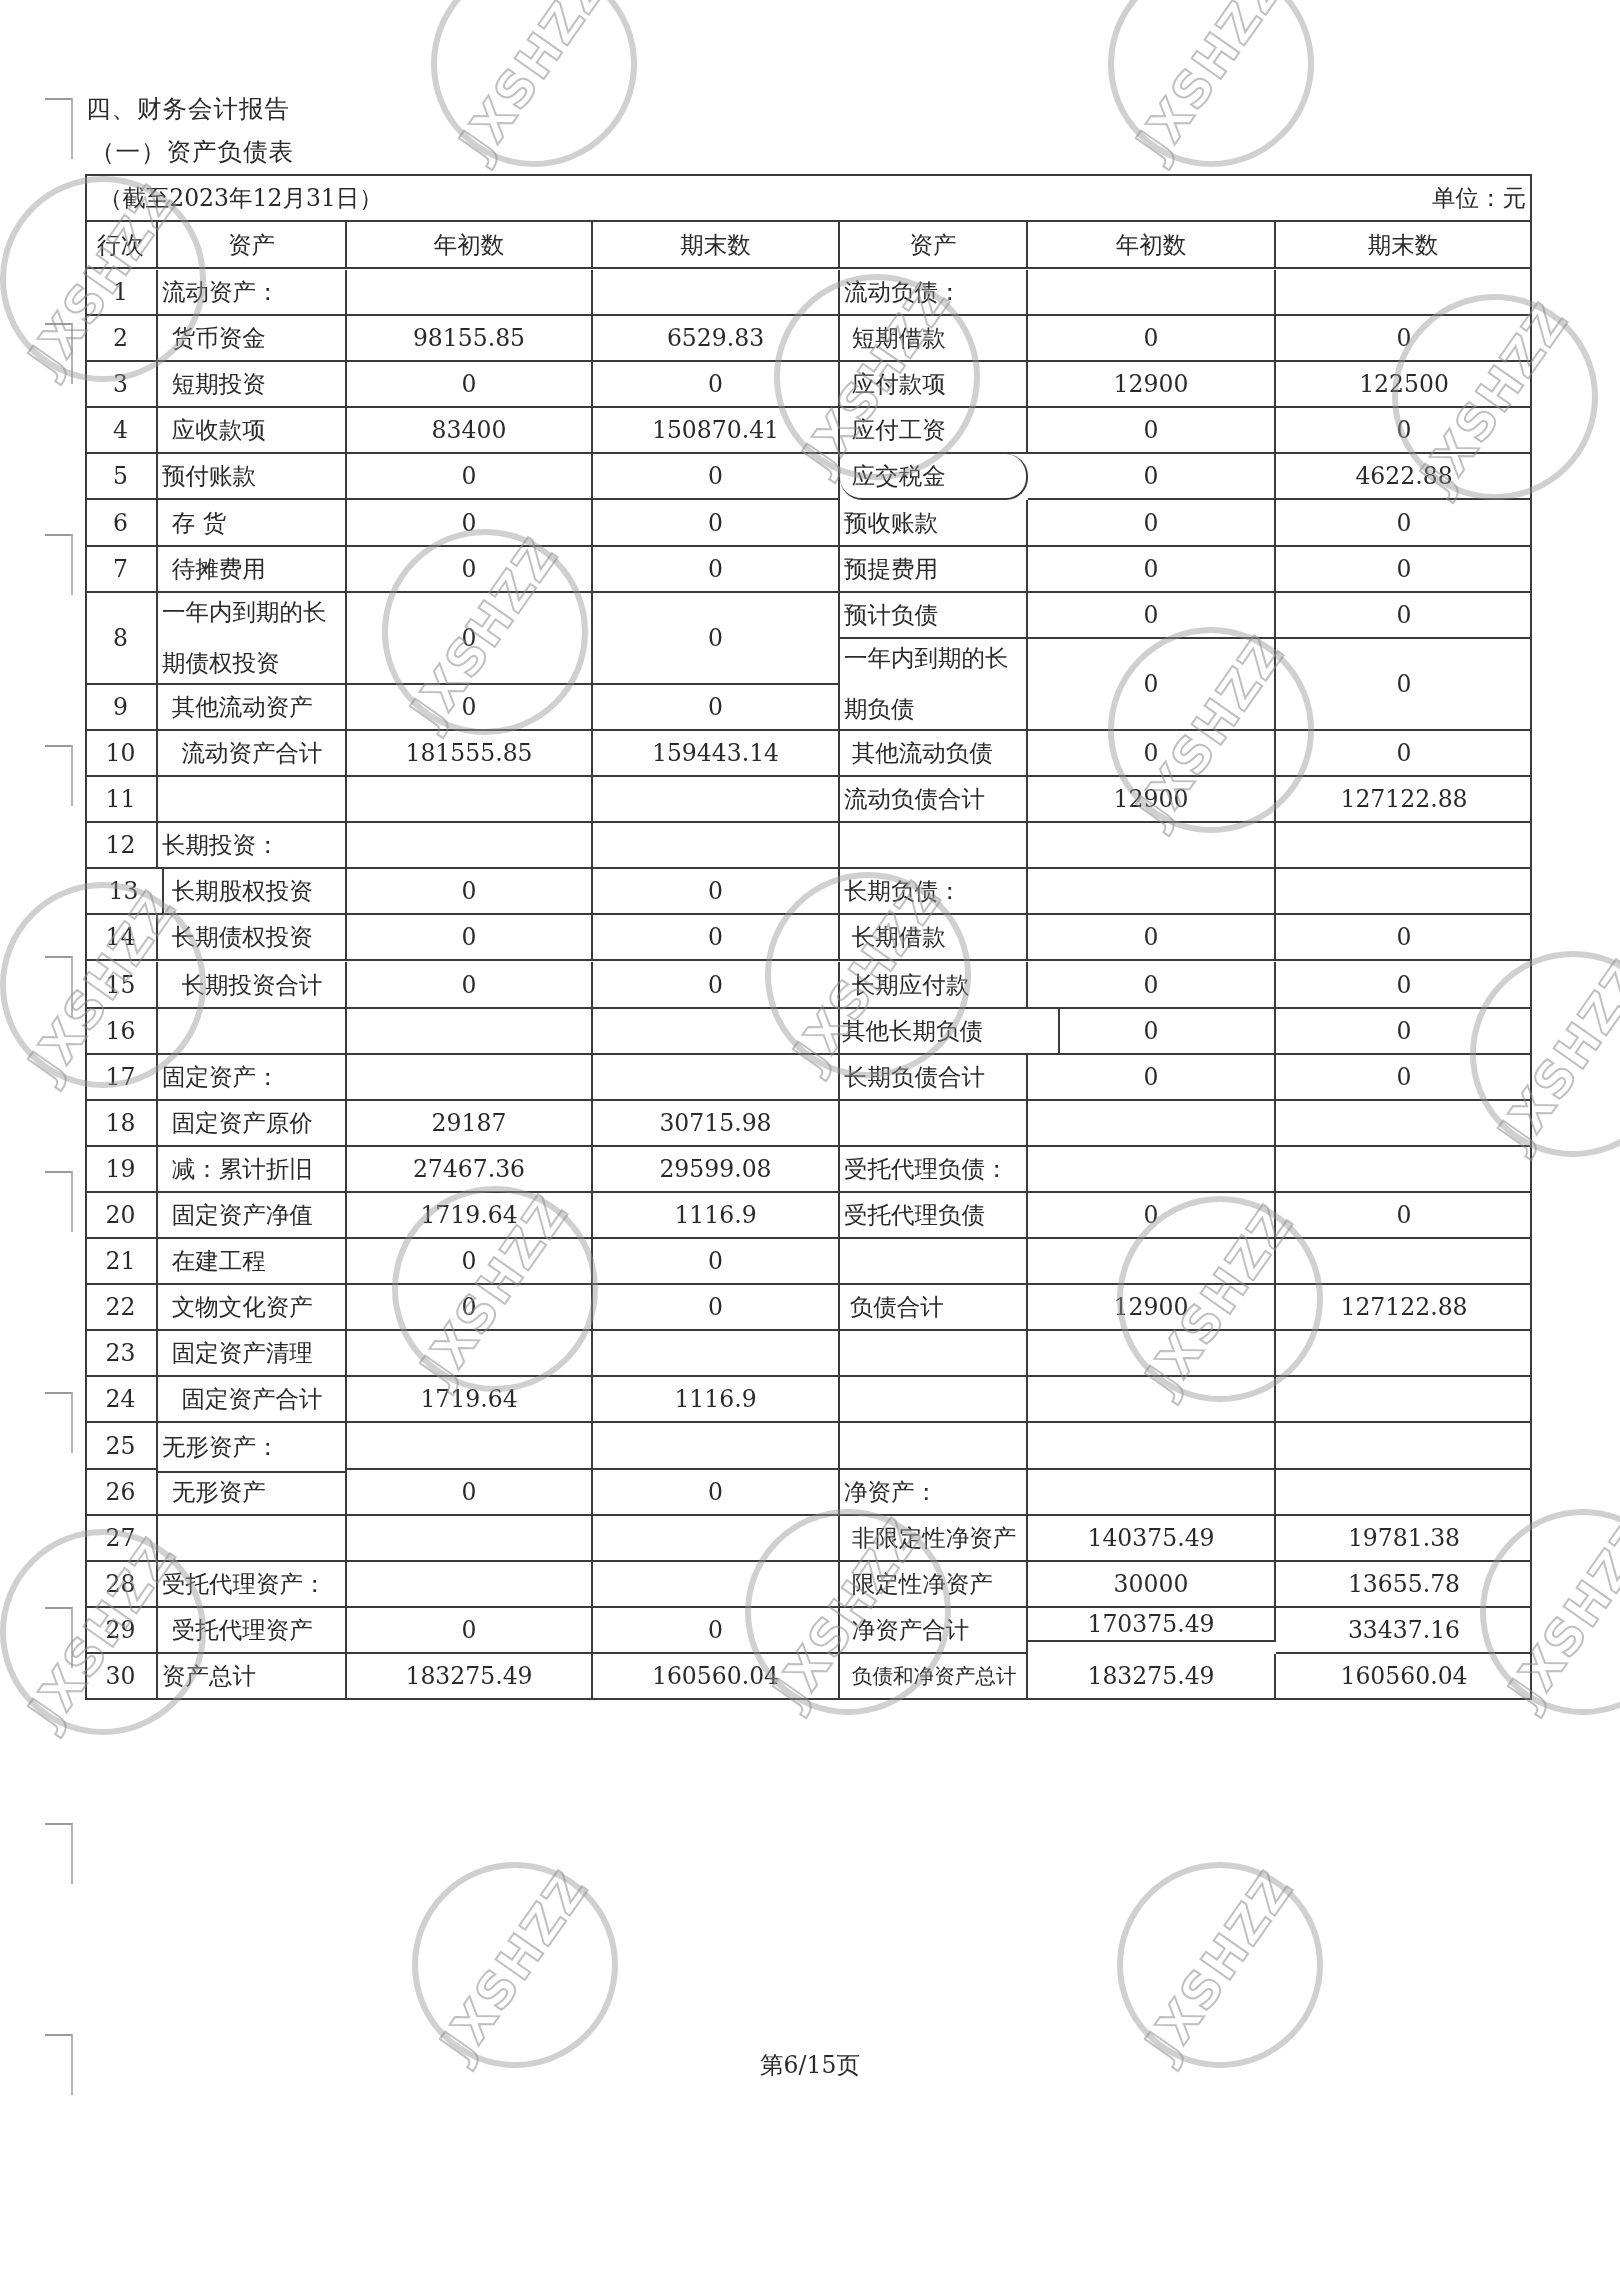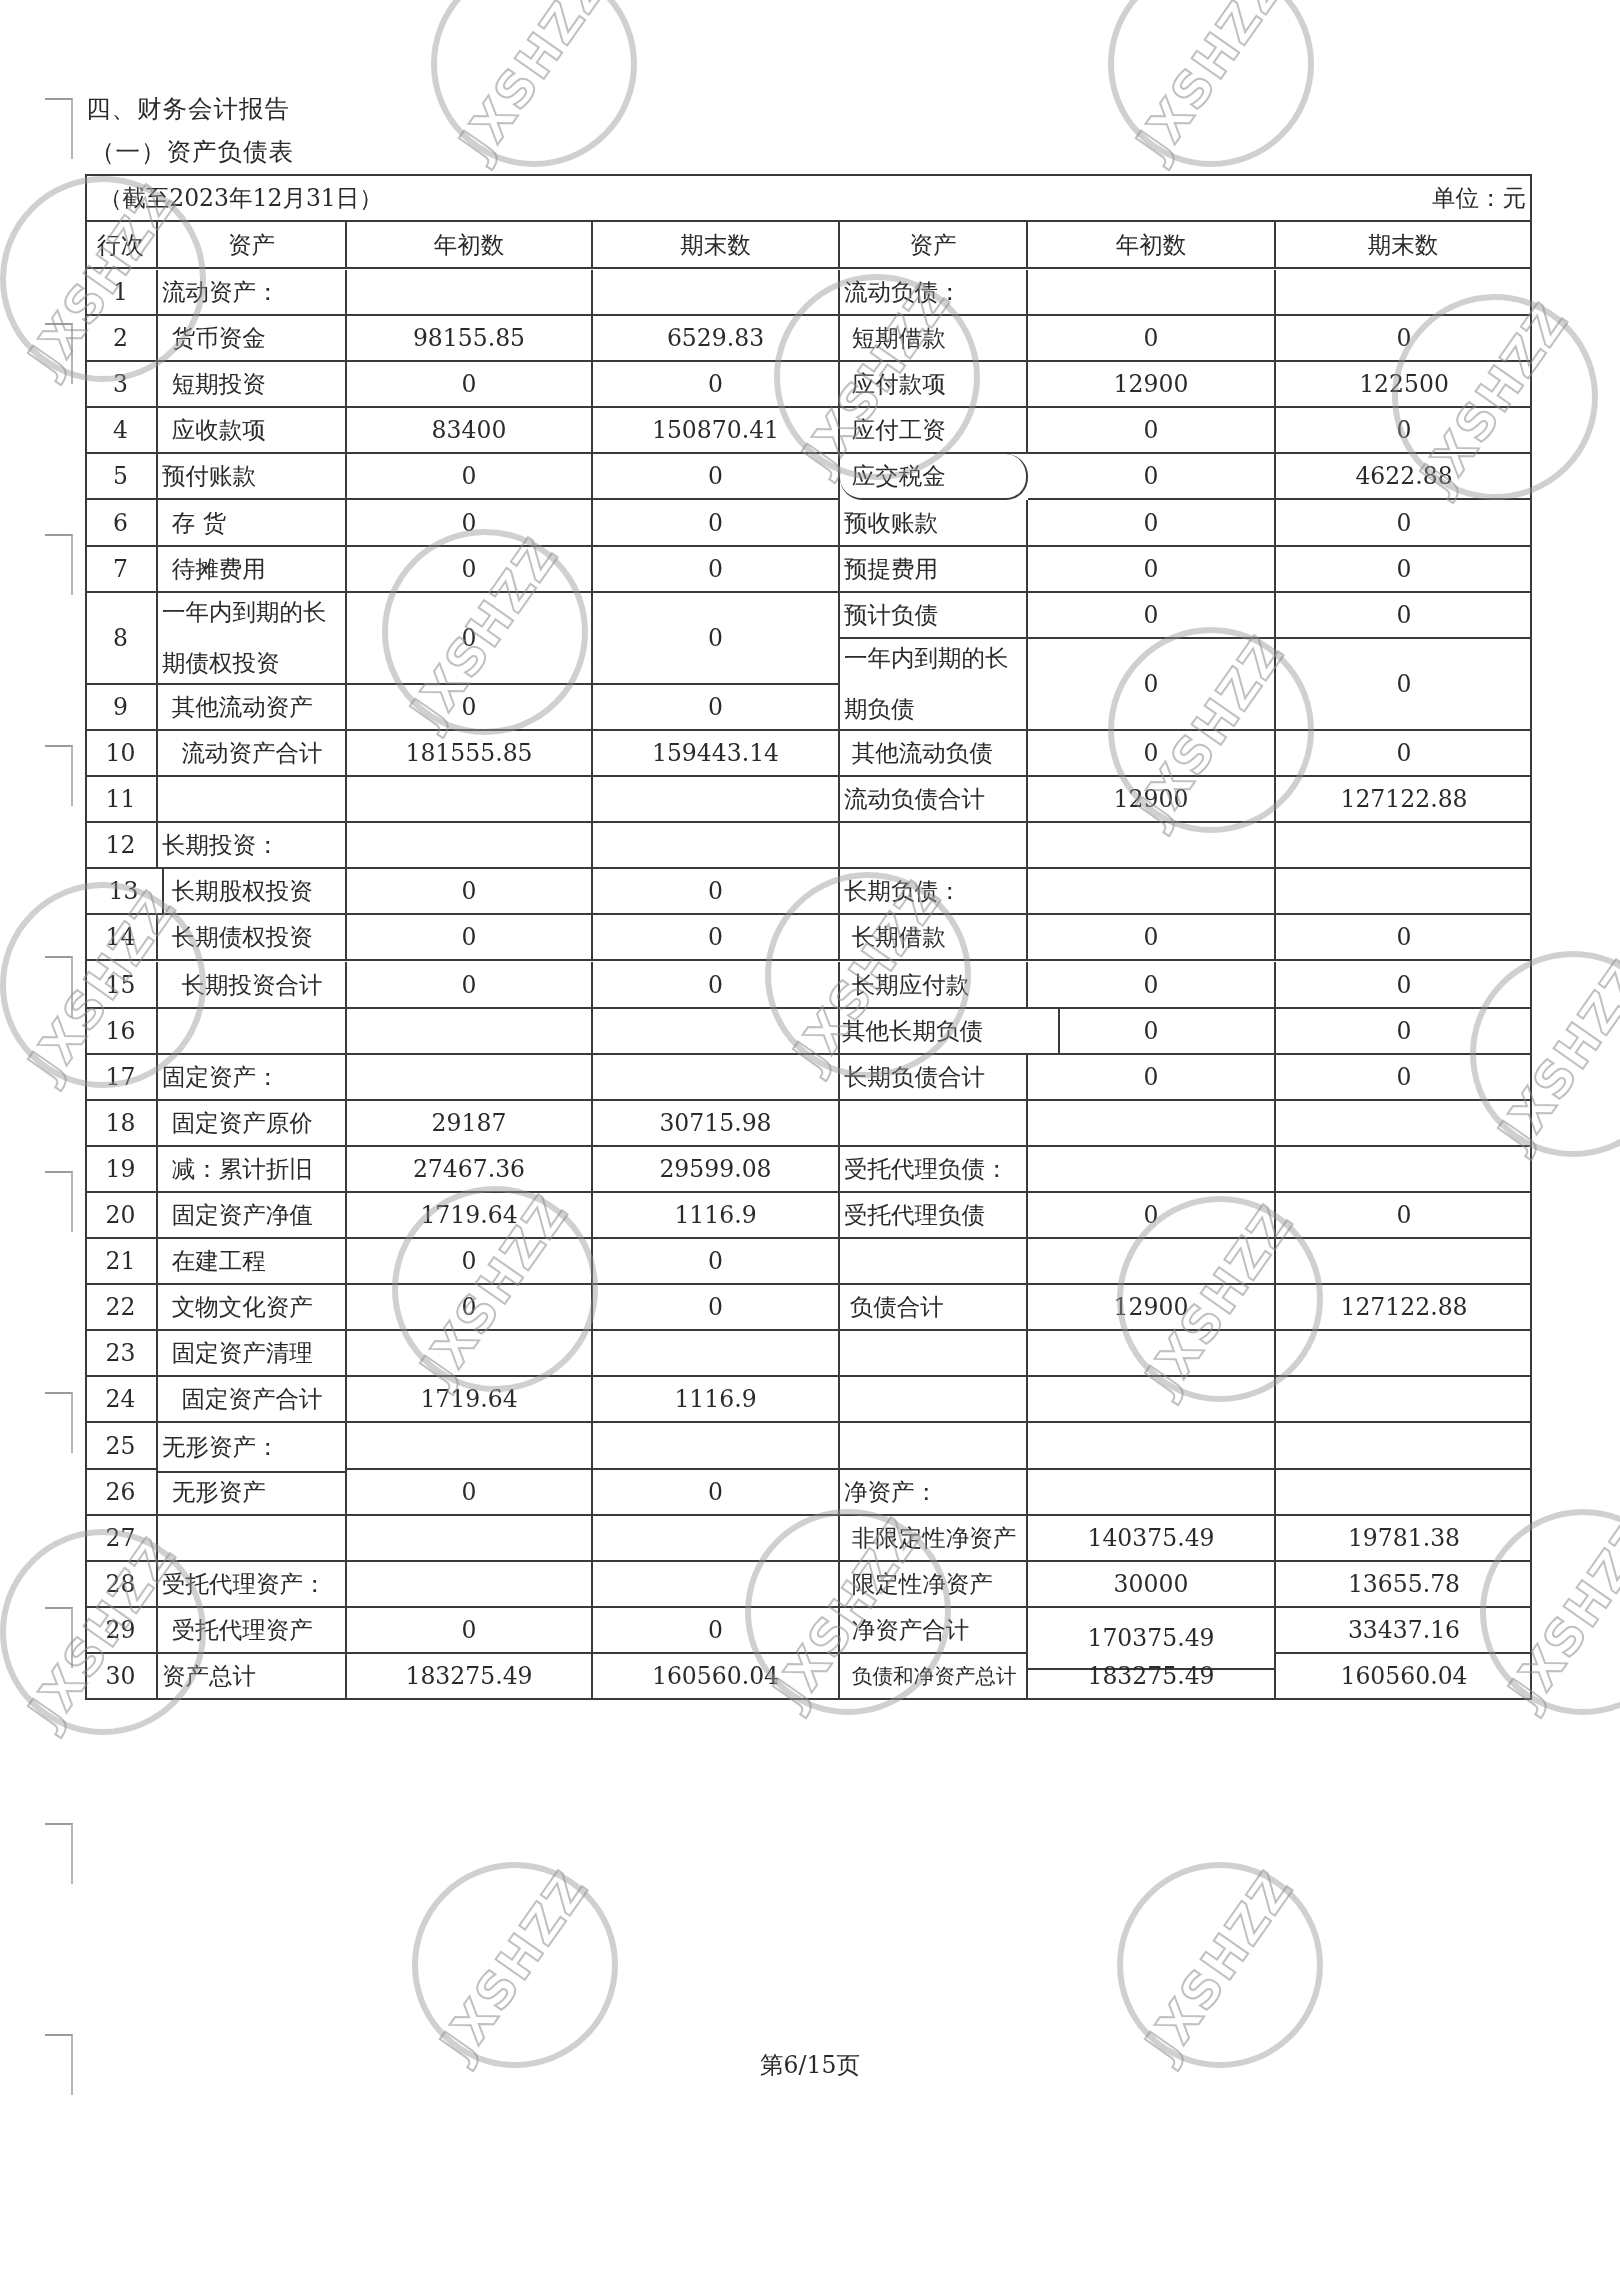--- a/index.html
+++ b/index.html
@@ -278,21 +278,21 @@
     <div class="cell l" style="left: 840px; width: 188px; top: 1470px; height: 46px;">净资产：</div>
     <div class="cell c" style="left: 1028px; width: 248px; top: 1470px; height: 46px;"></div>
     <div class="cell c" style="left: 1276px; width: 256px; top: 1470px; height: 46px;border-right:none;"></div>
     <div class="cell l" style="left: 840px; width: 188px; top: 1516px; height: 46px;padding-left:11.8px;">非限定性净资产</div>
     <div class="cell c" style="left: 1028px; width: 248px; top: 1516px; height: 46px;">140375.49</div>
     <div class="cell c" style="left: 1276px; width: 256px; top: 1516px; height: 46px;border-right:none;">19781.38</div>
     <div class="cell l" style="left: 840px; width: 188px; top: 1562px; height: 46px;padding-left:11.8px;">限定性净资产</div>
     <div class="cell c" style="left: 1028px; width: 248px; top: 1562px; height: 46px;">30000</div>
     <div class="cell c" style="left: 1276px; width: 256px; top: 1562px; height: 46px;border-right:none;">13655.78</div>
     <div class="cell l" style="left: 840px; width: 188px; top: 1608px; height: 46px;padding-left:11.8px;">净资产合计</div>
-    <div class="cell c" style="left: 1028px; width: 248px; top: 1608px; height: 62px;">170375.49</div>
+    <div class="cell c" style="left: 1028px; width: 248px; top: 1608px; height: 34px;">170375.49</div>
     <div class="cell c" style="left: 1276px; width: 256px; top: 1608px; height: 46px;border-right:none;">33437.16</div>
     <div class="cell l small" style="left: 840px; width: 188px; top: 1654px; height: 46px;padding-left:11.8px;">负债和净资产总计</div>
     <div class="cell c" style="left: 1028px; width: 248px; top: 1654px; height: 46px;">183275.49</div>
     <div class="cell c" style="left: 1276px; width: 256px; top: 1654px; height: 46px;border-right:none;">160560.04</div>
   </div>
 
 <div id="stamps">
     <div class="stamp" style="left: 431px; top: -39px;">
       <span>JXSHZZ</span>
     </div>

